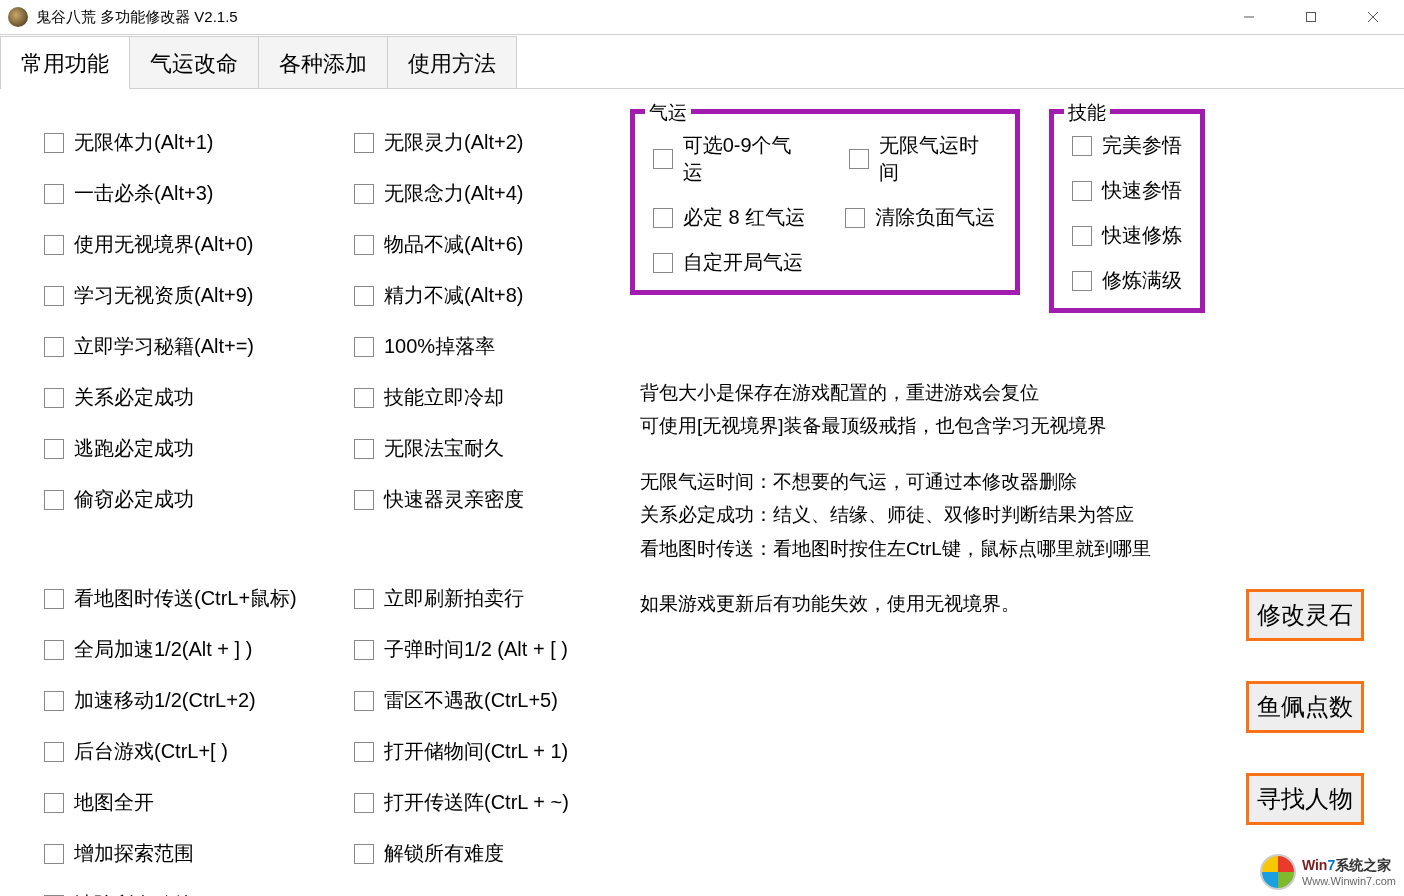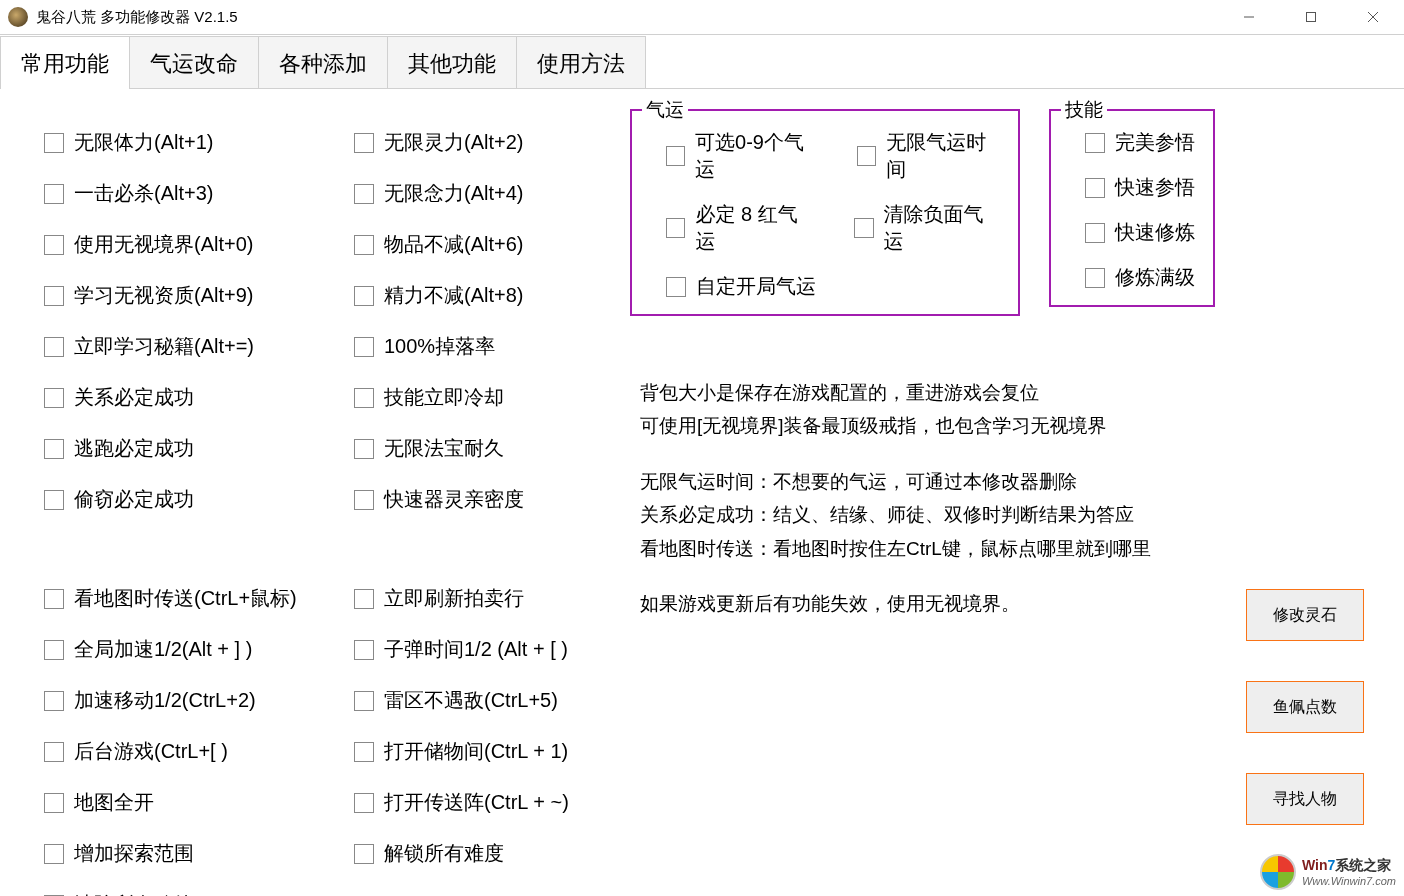--- a/index.html
+++ b/index.html
@@ -17,38 +17,38 @@
   .tabpanel { flex: 1; border-top: 1px solid #d0d0d0; padding: 40px 30px 0 44px; position: relative; overflow: hidden; }
   .columns { display: flex; }
   .col { display: flex; flex-direction: column; gap: 24px; }
   .col.left { width: 310px; }
   .col.mid { width: 280px; }
   .chk { display: flex; align-items: center; gap: 10px; cursor: pointer; }
   .chk input { width: 20px; height: 20px; border: 1px solid #888; background: #fff; appearance: none; cursor: pointer; }
   .chk span { font-size: 20px; }
   .spacer { height: 24px; }
   .rightarea { position: absolute; left: 630px; top: 20px; }
-  .groupbox { border: 2px solid #a21caf; padding: 18px 18px 14px 34px; position: relative; display: inline-block; vertical-align: top; margin-right: 24px; }
+  .groupbox { border: 5px solid #a21caf; padding: 18px 18px 14px 18px; position: relative; display: inline-block; vertical-align: top; margin-right: 24px; }
   .groupbox .legend { position: absolute; top: -14px; left: 10px; background: #fff; padding: 0 4px; font-size: 19px; }
   .gb-row { display: flex; gap: 40px; margin-bottom: 18px; }
   .gb-row:last-child { margin-bottom: 0; }
   .gb-qiyun { width: 390px; }
   .gb-skill .chk { margin-bottom: 18px; }
   .gb-skill .chk:last-child { margin-bottom: 0; }
   .infotext { position: absolute; left: 640px; top: 289px; font-size: 19px; line-height: 1.55; }
   .infotext p { margin-bottom: 4px; }
   .infotext .gap { height: 22px; }
   .actionbtns { position: absolute; right: 40px; top: 500px; display: flex; flex-direction: column; gap: 40px; }
-  .btn { width: 118px; height: 52px; background: #eee; border: 1px solid #f97316; font-size: 16px; cursor: pointer; }
+  .btn { width: 118px; height: 52px; background: #eee; border: 3px solid #f97316; font-size: 24px; cursor: pointer; }
   .watermark { position: absolute; right: 8px; bottom: 6px; font-size: 14px; color: #333; text-align: left; display:flex; align-items:center; gap:6px;}
   .watermark .wlogo { width:36px; height:36px; border-radius:50%; background: conic-gradient(#e83b2e 0 25%, #7fba2c 0 50%, #1aa0e1 0 75%, #f7c700 0 100%); border:2px solid #ccc;}
   .watermark .wtext .l1 { font-weight:bold; }
   .watermark .wtext .l1 .red{color:#7f1d1d;} 
   .watermark .wtext .l1 .blue{color:#0077cc;}
-  .watermark .wtext .l2 { font-size:11px; color:#666;font-style:italic;}
+  .watermark .wtext .l2 { font-size:11px; color:#666;}
 </style>
 </head>
 <body>
 
 <div class="window">
   <div class="titlebar">
     <div class="appicon"></div>
     <div class="title">鬼谷八荒 多功能修改器  V2.1.5</div>
     <div class="winbtns">
       <div class="winbtn">
@@ -67,21 +67,20 @@
             <line x1="11" y1="1" x2="1" y2="11" stroke="currentColor" stroke-width="1"></line>
           </svg>
         </div>
     </div>
   </div>
 
   <div class="tabs">
     <div class="tab active">常用功能</div>
     <div class="tab">气运改命</div>
     <div class="tab">各种添加</div>
-    <div class="tab">其他功能</div>
     <div class="tab">使用方法</div>
   </div>
 
   <div class="tabpanel">
     <div class="columns">
       <div class="col left" id="col-left">
           <label class="chk">
             <input type="checkbox" style="">
             <span>无限体力(Alt+1)</span>
           </label>

